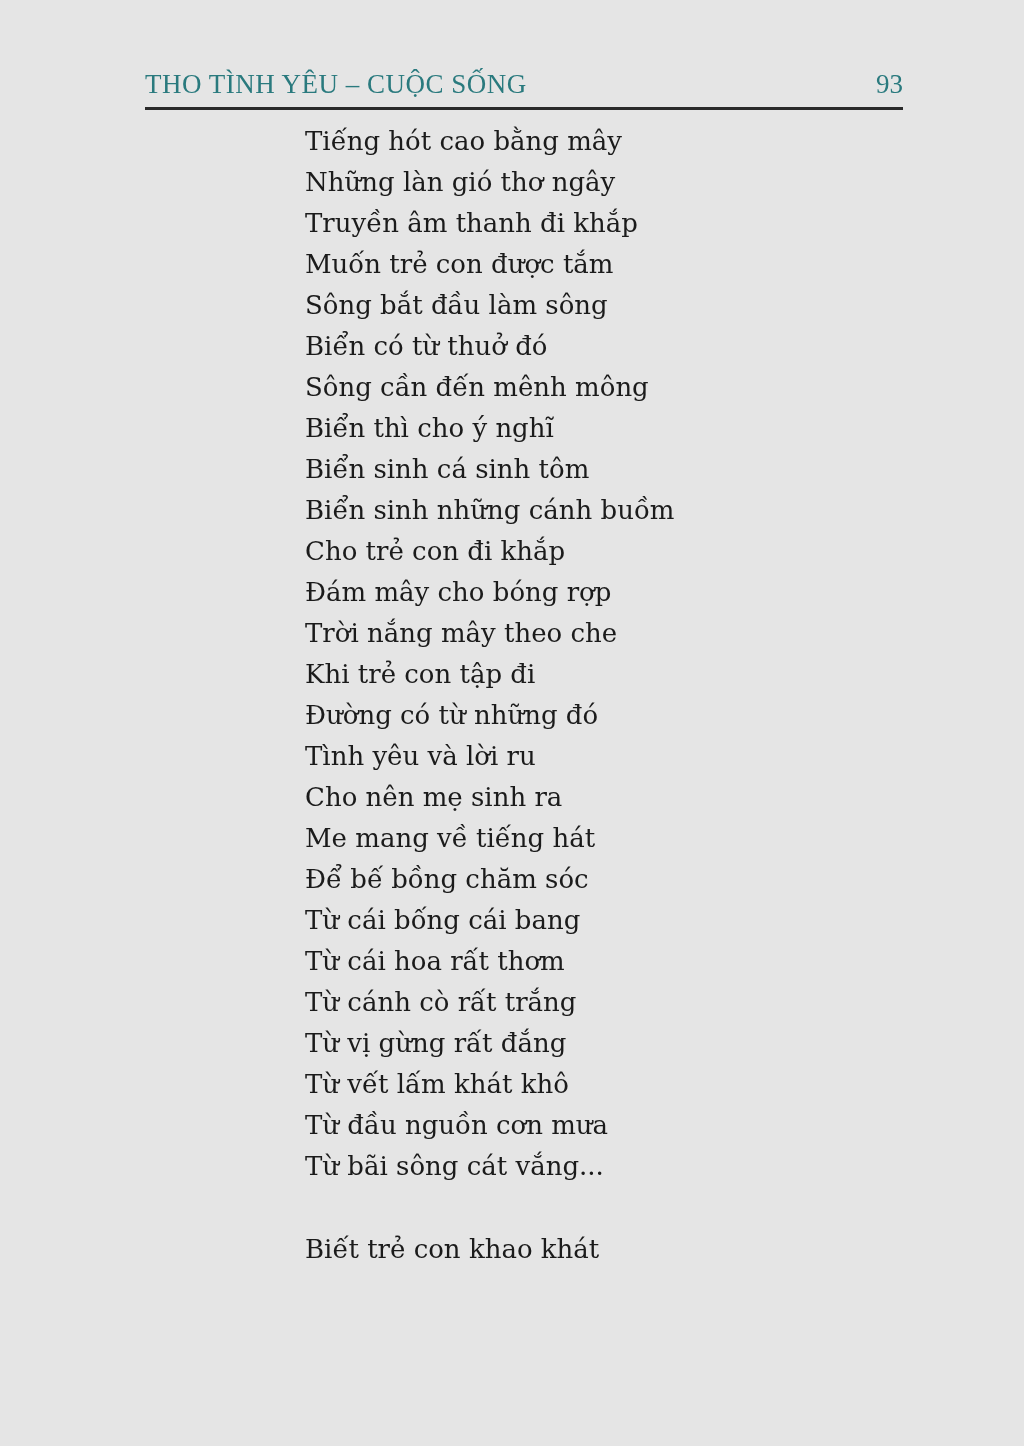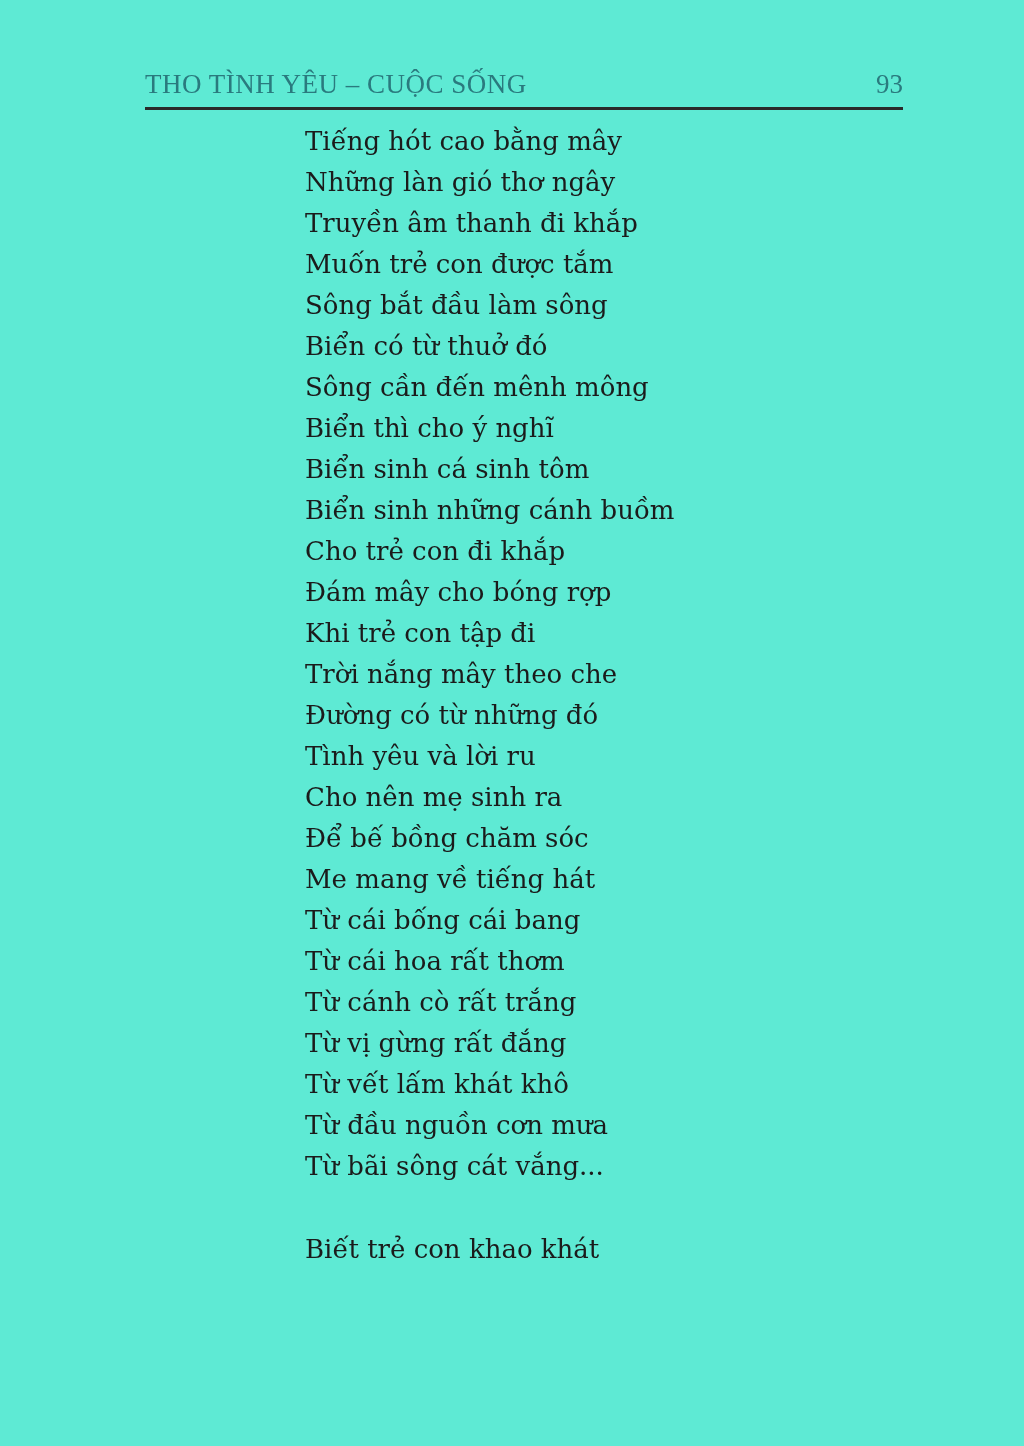--- a/index.html
+++ b/index.html
@@ -10,21 +10,21 @@
     width: 1024px;
     height: 1446px;
     background: #ffffff;
     position: relative;
     font-family: "DejaVu Serif", serif;
     overflow: hidden;
   }
   .page {
     position: absolute;
     inset: 0;
-    background: #5eead4;
+    background: #e5e5e5;
   }
   .page-header {
     position: absolute;
     left: 145px;
     top: 70px;
     width: 758px;
     display: flex;
     justify-content: space-between;
     align-items: baseline;
     border-bottom: 3px solid #2a2a2a;
@@ -75,27 +75,27 @@
       <div class="poem-line">Truyền âm thanh đi khắp</div>
       <div class="poem-line">Muốn trẻ con được tắm</div>
       <div class="poem-line">Sông bắt đầu làm sông</div>
       <div class="poem-line">Biển có từ thuở đó</div>
       <div class="poem-line">Sông cần đến mênh mông</div>
       <div class="poem-line">Biển thì cho ý nghĩ</div>
       <div class="poem-line">Biển sinh cá sinh tôm</div>
       <div class="poem-line">Biển sinh những cánh buồm</div>
       <div class="poem-line">Cho trẻ con đi khắp</div>
       <div class="poem-line">Đám mây cho bóng rợp</div>
+      <div class="poem-line">Trời nắng mây theo che</div>
       <div class="poem-line">Khi trẻ con tập đi</div>
-      <div class="poem-line">Trời nắng mây theo che</div>
       <div class="poem-line">Đường có từ những đó</div>
       <div class="poem-line">Tình yêu và lời ru</div>
       <div class="poem-line">Cho nên mẹ sinh ra</div>
+      <div class="poem-line">Me mang về tiếng hát</div>
       <div class="poem-line">Để bế bồng chăm sóc</div>
-      <div class="poem-line">Me mang về tiếng hát</div>
       <div class="poem-line">Từ cái bống cái bang</div>
       <div class="poem-line">Từ cái hoa rất thơm</div>
       <div class="poem-line">Từ cánh cò rất trắng</div>
       <div class="poem-line">Từ vị gừng rất đắng</div>
       <div class="poem-line">Từ vết lấm khát khô</div>
       <div class="poem-line">Từ đầu nguồn cơn mưa</div>
       <div class="poem-line">Từ bãi sông cát vắng...</div>
     </div>
     <div class="stanza stanza-break">
       <div class="poem-line">Biết trẻ con khao khát</div>

